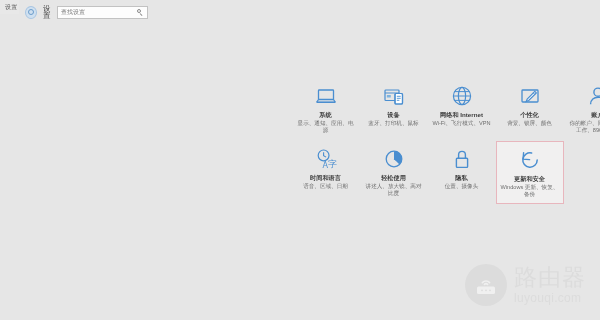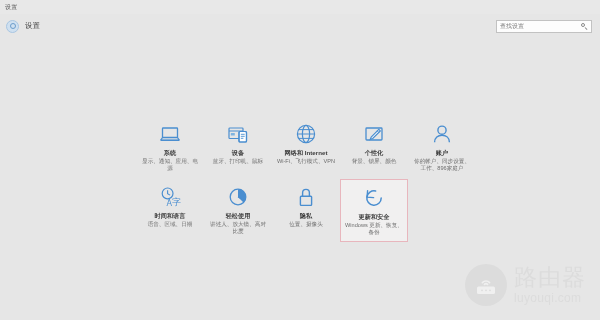--- a/index.html
+++ b/index.html
@@ -14,21 +14,21 @@
     overflow: hidden;
     position: relative;
   }
 
   
   #window {
     position: absolute;
     inset: 0;
     background: #e6e6e6;
     display: flex;
-    flex-direction: column;
+    flex-direction: row;
   }
 
   #titlebar {
     height: 14px;
     flex: 0 0 14px;
     background: #e8e8e8;
     display: flex;
     align-items: center;
     padding-left: 5px;
   }

